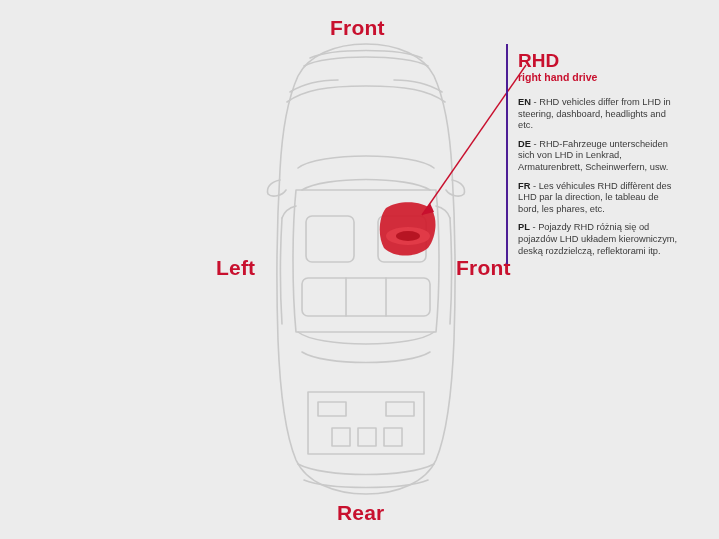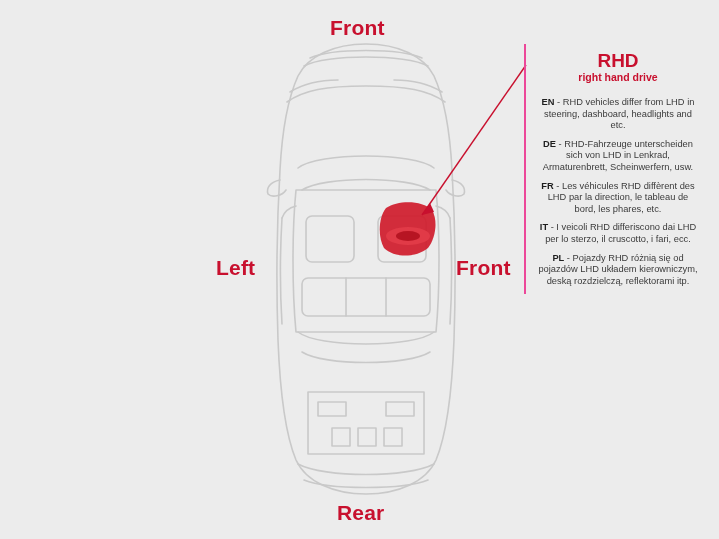--- a/index.html
+++ b/index.html
@@ -10,21 +10,20 @@
     width: 719px;
     height: 539px;
     background: #ececec;
     font-family: "Liberation Sans", sans-serif;
     overflow: hidden;
   }
   #stage {
     position: relative;
     width: 719px;
     height: 539px;
-    text-align: center;
   }
 
   .axis-label {
     position: absolute;
     color: #c8102e;
     font-weight: bold;
     font-size: 21px;
     letter-spacing: 0.2px;
     white-space: nowrap;
   }
@@ -45,24 +44,24 @@
     position: absolute;
     left: 380px;
     top: 40px;
     width: 340px;
     height: 280px;
     pointer-events: none;
   }
 
   #panel {
     position: absolute;
-    left: 524px;
+    left: 506px;
     top: 44px;
     width: 176px;
-    border-left: 2px solid #ec4899;
+    border-left: 2px solid #4c1d95;
     padding-left: 10px;
     box-sizing: border-box;
   }
   #panel-title {
     color: #c8102e;
     font-weight: bold;
     font-size: 19px;
     line-height: 21px;
     margin: 6px 0 0 0;
   }
@@ -170,20 +169,17 @@
     <div class="desc">
       <span class="lang">EN</span><span> - RHD vehicles differ from LHD in steering, dashboard, headlights and etc.</span>
     </div>
     <div class="desc">
       <span class="lang">DE</span><span> - RHD-Fahrzeuge unterscheiden sich von LHD in Lenkrad, Armaturenbrett, Scheinwerfern, usw.</span>
     </div>
     <div class="desc">
       <span class="lang">FR</span><span> - Les véhicules RHD diffèrent des LHD par la direction, le tableau de bord, les phares, etc.</span>
     </div>
     <div class="desc">
-      <span class="lang">IT</span><span> - I veicoli RHD differiscono dai LHD per lo sterzo, il cruscotto, i fari, ecc.</span>
-    </div>
-    <div class="desc">
       <span class="lang">PL</span><span> - Pojazdy RHD różnią się od pojazdów LHD układem kierowniczym, deską rozdzielczą, reflektorami itp.</span>
     </div>
   </div>
 
 </div>
 
 </body></html>

